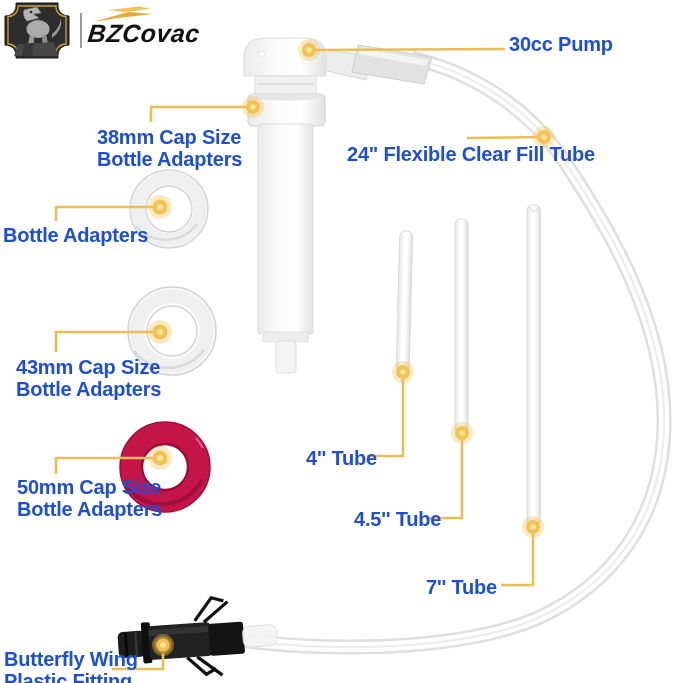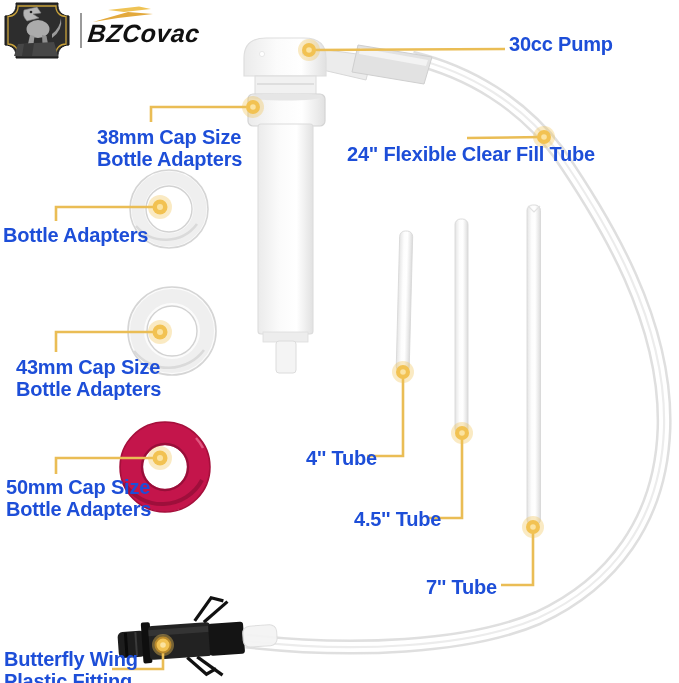--- a/index.html
+++ b/index.html
@@ -206,21 +206,21 @@
 
   <div class="lbl" style="left:3px;top:224px;">
     <div>Bottle Adapters</div>
   </div>
 
   <div class="lbl" style="left:16px;top:356px;">
     <div>43mm Cap Size</div>
     <div>Bottle Adapters</div>
   </div>
 
-  <div class="lbl" style="left:6px;top:476px;">
+  <div class="lbl" style="left:17px;top:476px;">
     <div>50mm Cap Size</div>
     <div>Bottle Adapters</div>
   </div>
 
   <div class="lbl" style="left:306px;top:447px;">4'' Tube</div>
 
   <div class="lbl" style="left:354px;top:508px;text-align:center;">4.5'' Tube</div>
 
   <div class="lbl" style="left:426px;top:576px;text-align:center;">7'' Tube</div>
 

